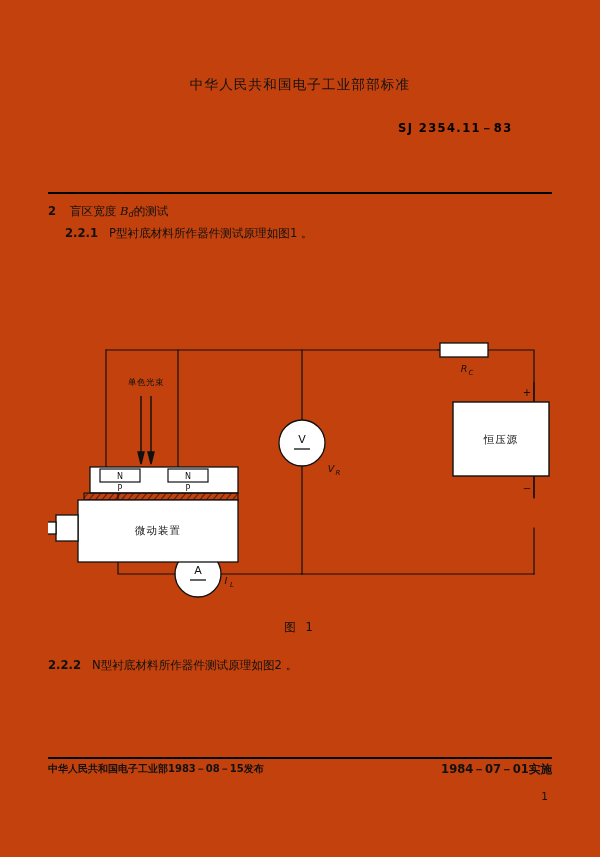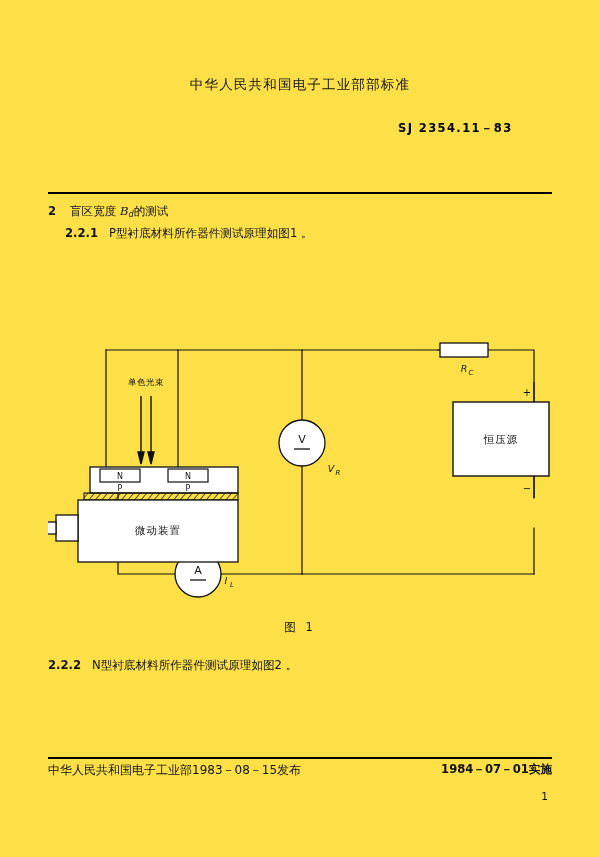--- a/index.html
+++ b/index.html
@@ -9,21 +9,21 @@
     background: #ffffff;
   }
   body {
     font-family: "Liberation Serif", "DejaVu Serif", serif;
     color: #111;
   }
   #page {
     position: relative;
     width: 600px;
     height: 857px;
-    background: #fde047;
+    background: #c2410c;
     overflow: hidden;
   }
 
   
   .ministry-line {
     position: absolute;
     top: 76px;
     left: 0;
     width: 600px;
     text-align: center;
@@ -118,22 +118,22 @@
     letter-spacing: 3px;
     color: #111;
   }
 
   
   .footer-left {
     position: absolute;
     left: 48px;
     top: 762px;
     font-family: "DejaVu Sans", "Liberation Sans", sans-serif;
-    font-size: 12px;
-    font-weight: normal;
+    font-size: 10px;
+    font-weight: bold;
     color: #111;
   }
   .footer-right {
     position: absolute;
     right: 48px;
     top: 762px;
     font-family: "DejaVu Sans", "Liberation Sans", sans-serif;
     font-size: 11.6px;
     font-weight: bold;
     color: #111;

